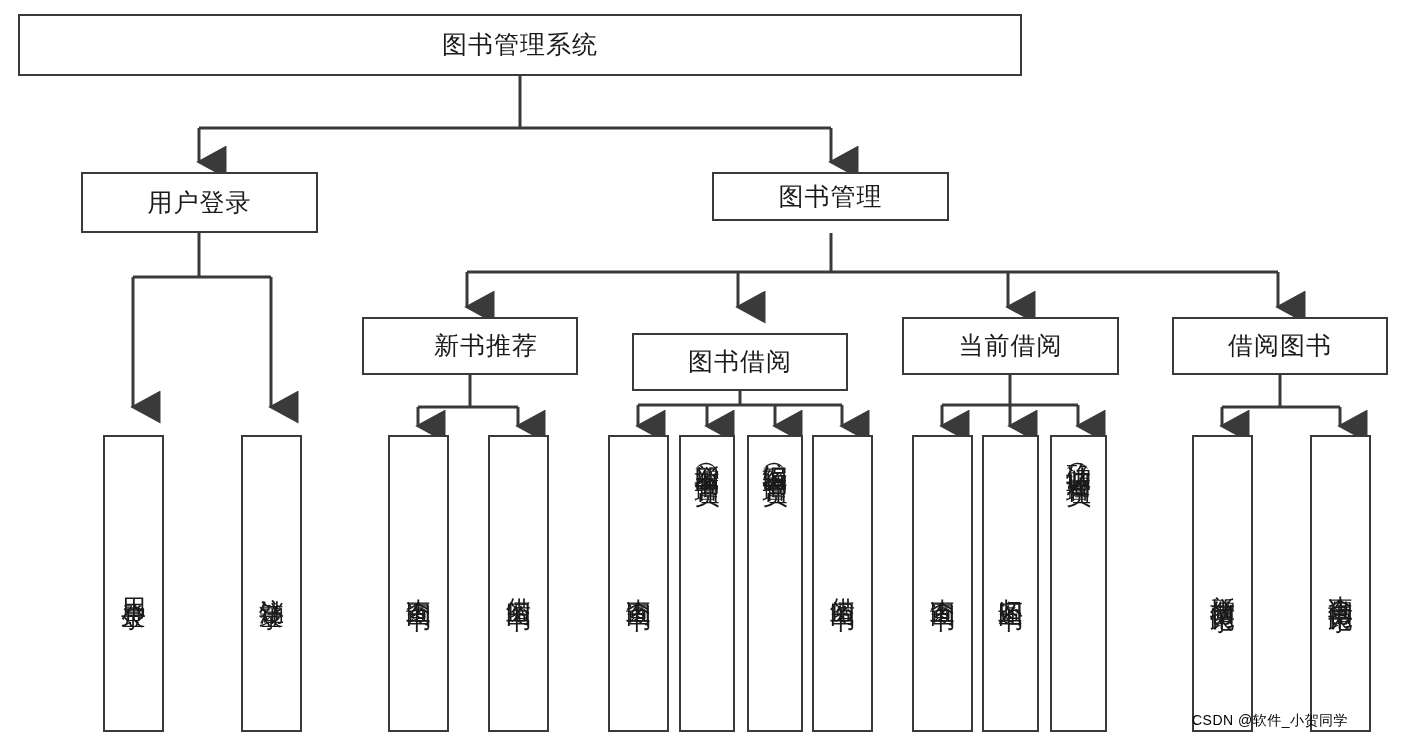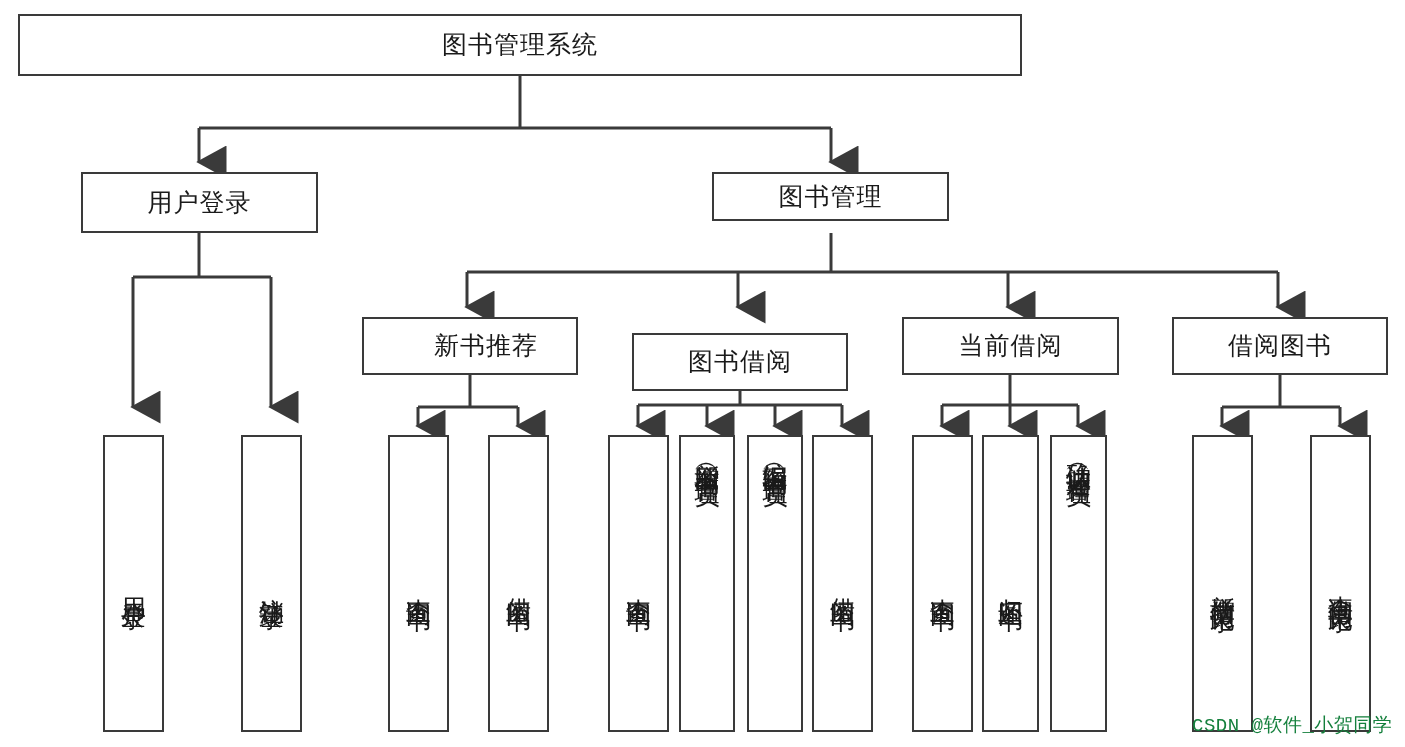--- a/index.html
+++ b/index.html
@@ -53,26 +53,26 @@
     display: block;
   }
   .node.v.top-align {
     align-items: flex-start;
     padding-top: 6px;
   }
   .watermark {
     position: absolute;
     left: 1192px;
     top: 712px;
-    font-size: 19px;
-    color: #15803d;
+    font-size: 14px;
+    color: #000000;
     letter-spacing: 0.5px;
     white-space: nowrap;
     z-index: 5;
-    font-family: Liberation Mono, monospace;
+    font-family: Liberation Sans, sans-serif;
   }
 </style>
 </head>
 <body>
 
 <div id="canvas">
 
   <svg id="wires" viewBox="0 0 1405 747" xmlns="http://www.w3.org/2000/svg">
     <defs>
       <marker id="arrow" viewBox="0 0 12 12" refX="6" refY="10" markerWidth="11" markerHeight="11" orient="auto-start-reverse">

